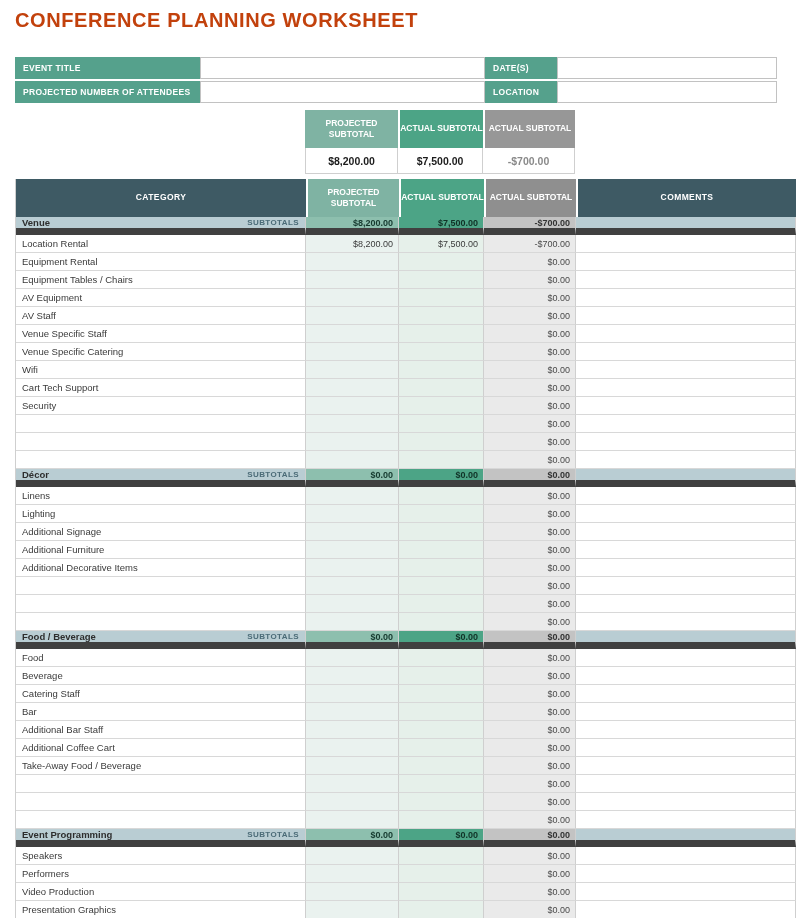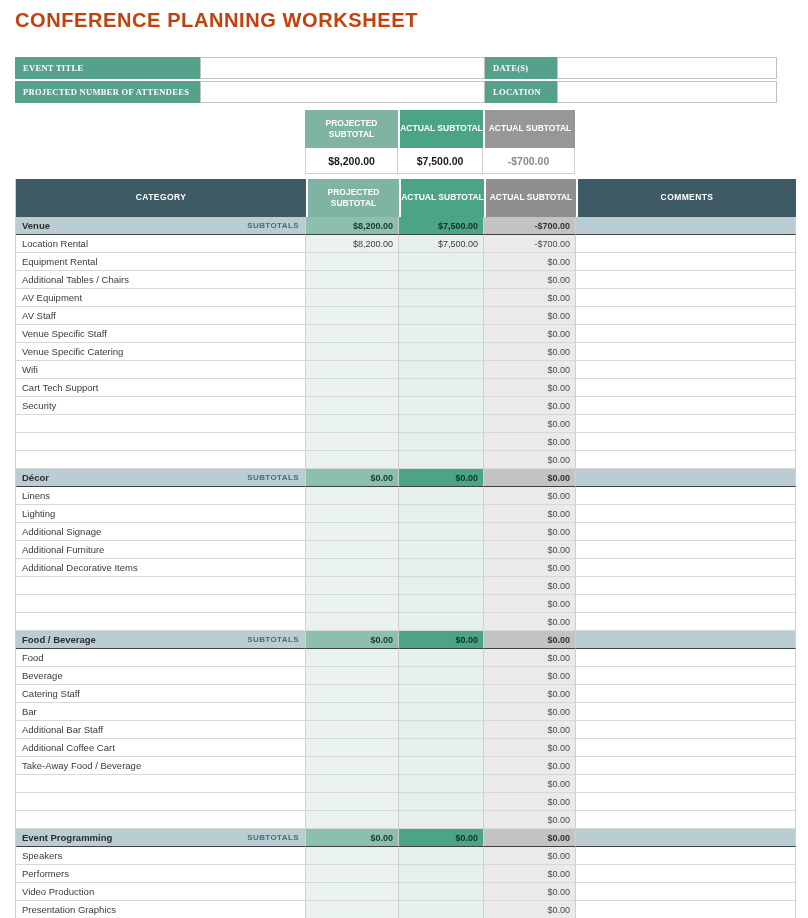--- a/index.html
+++ b/index.html
@@ -11,21 +11,21 @@
   }
   .page { padding:9px 13px 0 15px; }
 
   
   .title {
     color:#c2410c; font-size:20px; font-weight:bold;
     letter-spacing:0.6px; margin-bottom:25px;
   }
 
   
-  .info-row { display:flex; height:22px; margin-bottom:2px;font-family:Liberation Serif, serif; }
+  .info-row { display:flex; height:22px; margin-bottom:2px; }
   .info-label {
     background:#55a18c; color:#fff; font-size:8.5px; font-weight:bold;
     letter-spacing:0.3px; display:flex; align-items:center; padding-left:8px;
   }
   .lw1 { width:185px; }
   .lw2 { width:72px; }
   .info-input { background:#fff; border:1px solid #c2c2c2; }
   .iw1 { width:285px; }
   .iw2 { width:220px; }
 
@@ -68,21 +68,21 @@
     display:flex; align-items:center; overflow:hidden; white-space:nowrap;
   }
   .td.cat  { width:290px; padding-left:6px; }
   .num { justify-content:flex-end; padding-right:5px; font-size:9px; }
   .td.proj { width:93px;  background:#eaf2ef; }
   .td.act  { width:85px;  background:#e6f0ea; }
   .td.diff { width:92px;  background:#eaeaea; color:#4a4a4a; }
   .td.comm { width:220px; }
 
   .trow.section { font-weight:bold; }
-  .trow.section .td { border-bottom:1px solid #404040;gap:37px; }
+  .trow.section .td { border-bottom:7px solid #404040;gap:37px; }
   .trow.section .cat {
     background:#b9cdd3; color:#2d2d2d;
     display:flex; justify-content:space-between; padding-right:6px;
   }
   .subtotals-label { color:#4b6b77; font-size:8px; letter-spacing:0.4px; }
   .trow.section .proj { background:#8dbfae; color:#15392e; }
   .trow.section .act  { background:#4ca486; color:#103227; }
   .trow.section .diff { background:#c3c3c3; color:#333; }
   .trow.section .comm { background:#b9cdd3; }
 </style>
@@ -151,21 +151,21 @@
 
   <div class="trow">
     <div class="td cat">Equipment Rental</div>
     <div class="td proj num"></div>
     <div class="td act num"></div>
     <div class="td diff num">$0.00</div>
     <div class="td comm"></div>
   </div>
 
   <div class="trow">
-    <div class="td cat">Additional Tables / Chairs</div>
+    <div class="td cat">Equipment Tables / Chairs</div>
     <div class="td proj num"></div>
     <div class="td act num"></div>
     <div class="td diff num">$0.00</div>
     <div class="td comm"></div>
   </div>
 
   <div class="trow">
     <div class="td cat">AV Equipment</div>
     <div class="td proj num"></div>
     <div class="td act num"></div>

